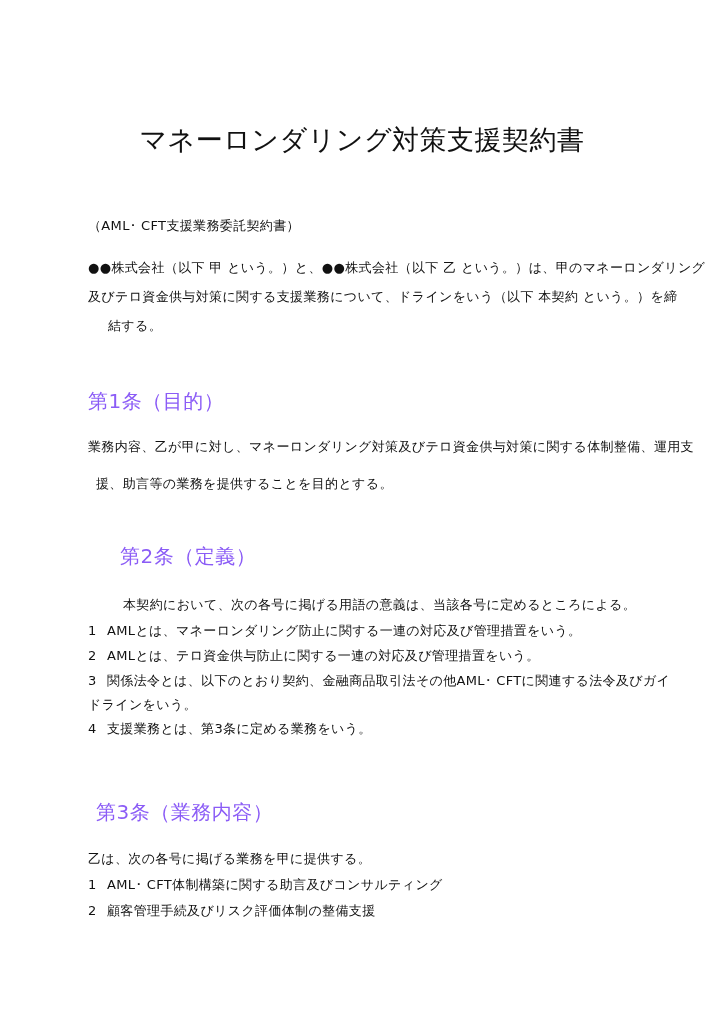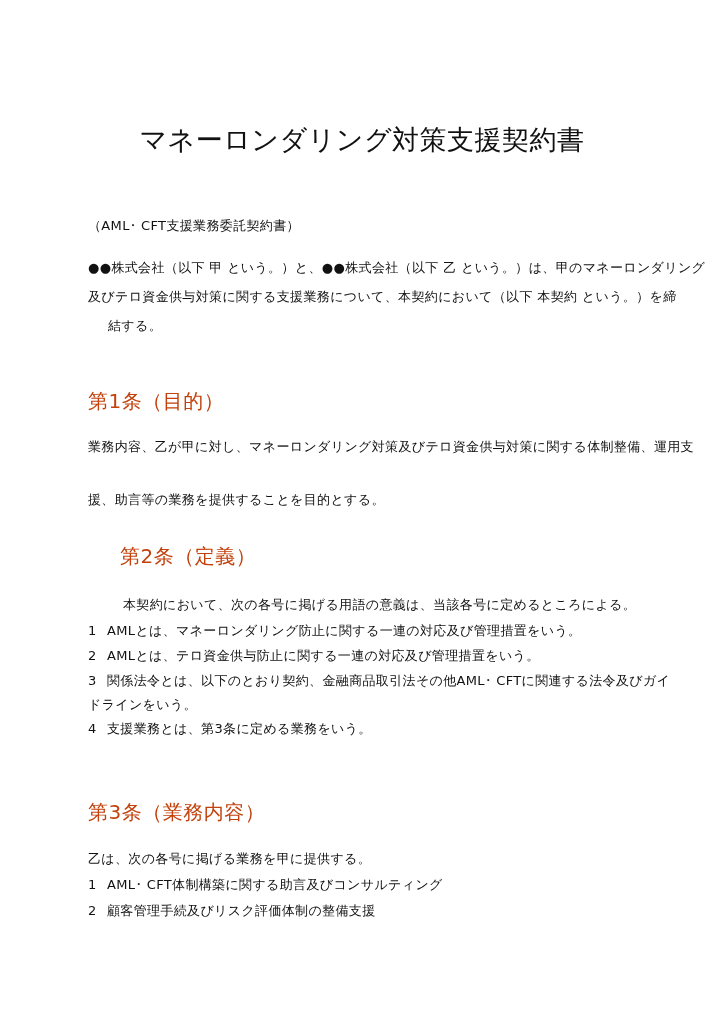--- a/index.html
+++ b/index.html
@@ -42,47 +42,47 @@
       letter-spacing: 0.35px;
     }
     .heading {
       position: absolute;
       left: 88px;
       font-size: 20px;
       line-height: 24px;
       white-space: nowrap;
       margin: 0;
       font-weight: normal;
-      color: #c2410c;
+      color: #8b5cf6;
       letter-spacing: 0.5px;
     }
     .num {
       display: inline-block;
       width: 19px;
     }
   </style>
 </head>
 <body>
 
 <div class="page">
 
   <h1 class="title">マネーロンダリング対策支援契約書</h1>
 
   <div class="line" style="top:218px;">（AML･ CFT支援業務委託契約書）</div>
 
   <div>
     <div class="line" style="top:260px;">●●株式会社（以下 甲 という。）と、●●株式会社（以下 乙 という。）は、甲のマネーロンダリング</div>
-    <div class="line" style="top:289px;">及びテロ資金供与対策に関する支援業務について、本契約において（以下 本契約 という。）を締</div>
+    <div class="line" style="top:289px;">及びテロ資金供与対策に関する支援業務について、ドラインをいう（以下 本契約 という。）を締</div>
     <div class="line" style="top:318px;margin-left:20px;">結する。</div>
   </div>
 
   <div>
     <h2 class="heading" style="top:389px;">第1条（目的）</h2>
     <div class="line" style="top:439px;">業務内容、乙が甲に対し、マネーロンダリング対策及びテロ資金供与対策に関する体制整備、運用支</div>
-    <div class="line" style="top:492px;">援、助言等の業務を提供することを目的とする。</div>
+    <div class="line" style="top:476px;margin-left:8px;">援、助言等の業務を提供することを目的とする。</div>
   </div>
 
   <div>
     <h2 class="heading" style="top:544px;margin-left:32px;">第2条（定義）</h2>
     <div class="line" style="top:597px;margin-left:35px;">本契約において、次の各号に掲げる用語の意義は、当該各号に定めるところによる。</div>
     <div class="line" style="top:623px;">
       <span class="num">1</span><span>AMLとは、マネーロンダリング防止に関する一連の対応及び管理措置をいう。</span>
     </div>
     <div class="line" style="top:648px;">
       <span class="num">2</span><span>AMLとは、テロ資金供与防止に関する一連の対応及び管理措置をいう。</span>
@@ -90,21 +90,21 @@
     <div class="line" style="top:673px;">
       <span class="num">3</span><span>関係法令とは、以下のとおり契約、金融商品取引法その他AML･ CFTに関連する法令及びガイ</span>
     </div>
     <div class="line" style="top:697px;">ドラインをいう。</div>
     <div class="line" style="top:721px;">
       <span class="num">4</span><span>支援業務とは、第3条に定める業務をいう。</span>
     </div>
   </div>
 
   <div>
-    <h2 class="heading" style="top:800px;">第3条（業務内容）</h2>
+    <h2 class="heading" style="top:800px;margin-left:8px;">第3条（業務内容）</h2>
     <div class="line" style="top:851px;">乙は、次の各号に掲げる業務を甲に提供する。</div>
     <div class="line" style="top:877px;">
       <span class="num">1</span><span>AML･ CFT体制構築に関する助言及びコンサルティング</span>
     </div>
     <div class="line" style="top:903px;">
       <span class="num">2</span><span>顧客管理手続及びリスク評価体制の整備支援</span>
     </div>
   </div>
 
 </div>

